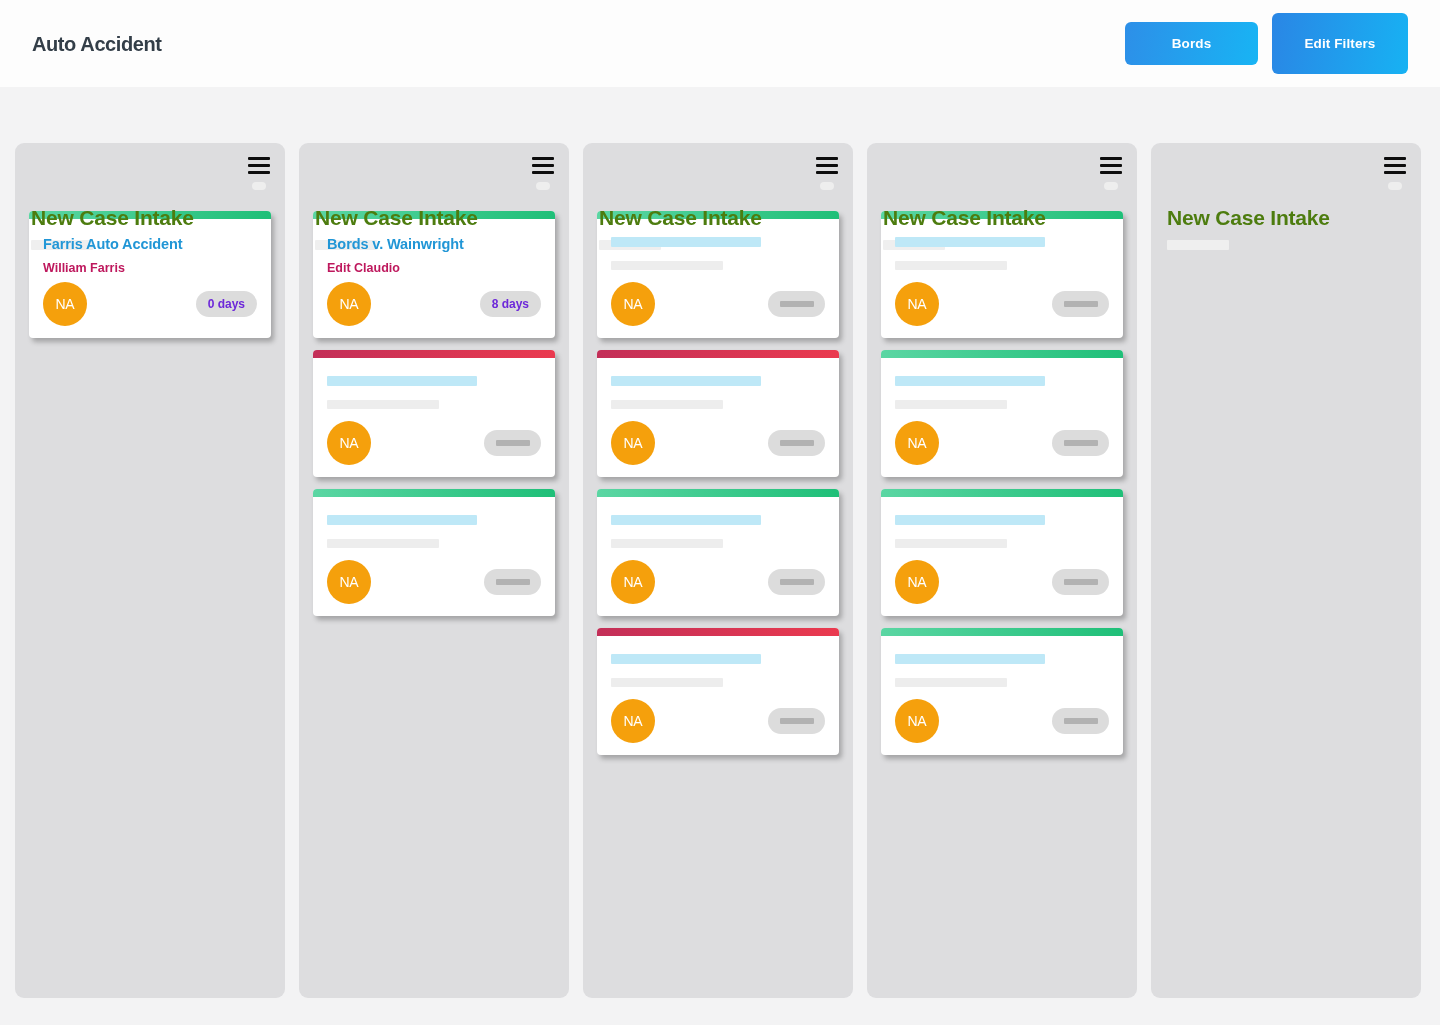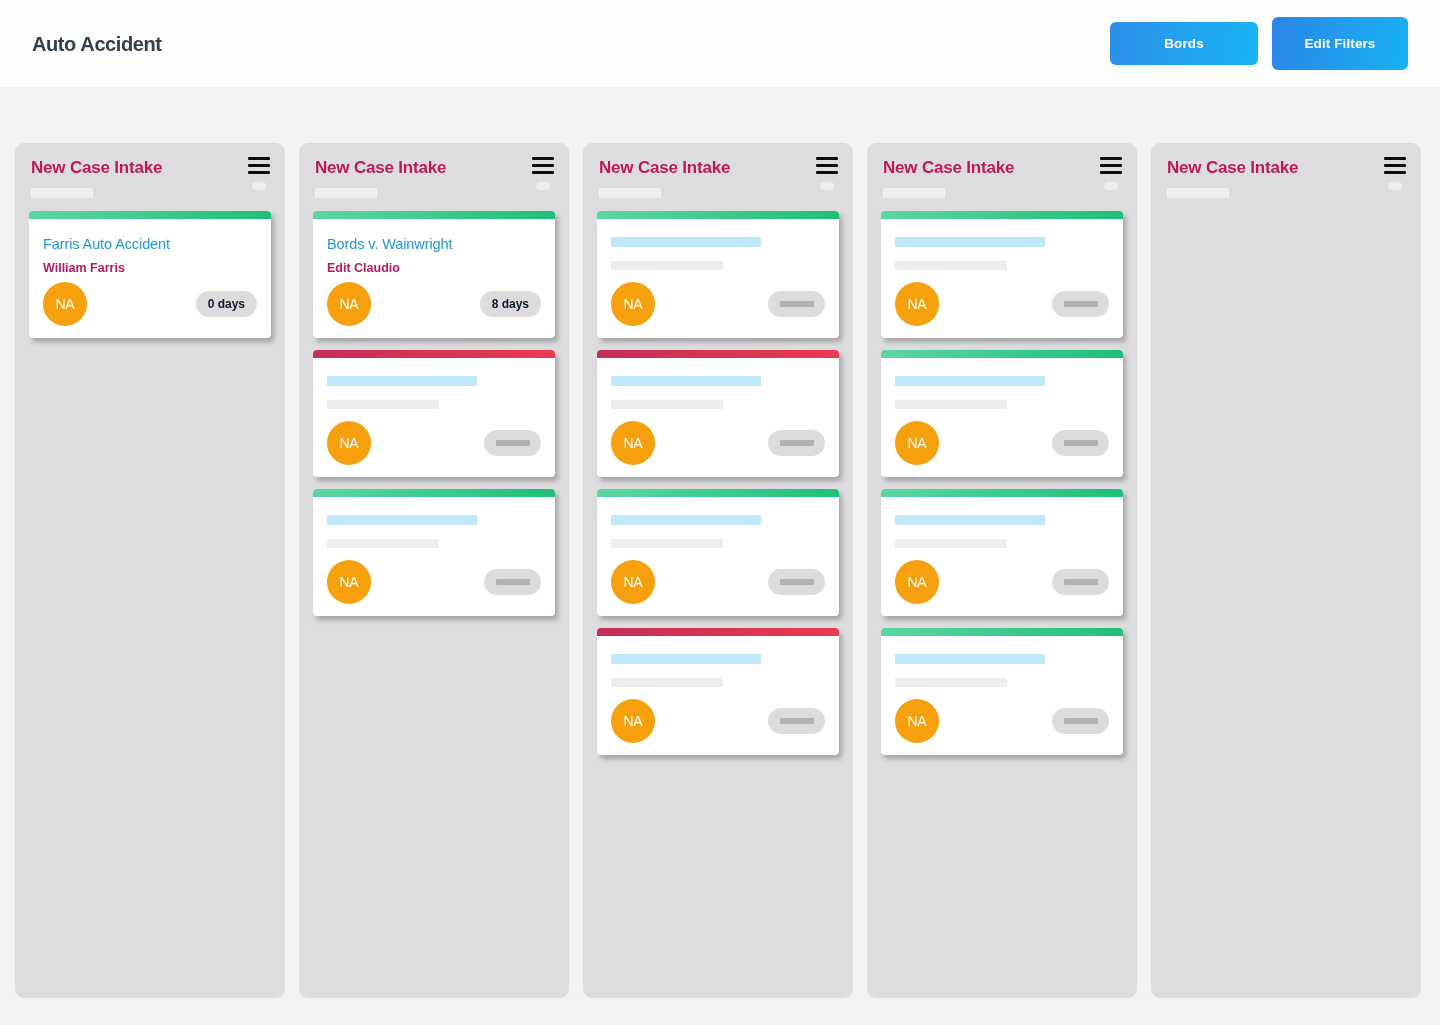--- a/index.html
+++ b/index.html
@@ -51,28 +51,28 @@
     font-weight: bold;
     letter-spacing: 0.1px;
     cursor: pointer;
     display: flex;
     align-items: center;
     justify-content: center;
     font-family: "Liberation Sans", sans-serif;
   }
 
   .btn-bords {
-    width: 148px;
+    width: 133px;
     height: 43px;
     background: linear-gradient(100deg, #2d8fe8 0%, #18b4f4 100%);
   }
 
   .btn-edit-filters {
     width: 136px;
-    height: 53px;
+    height: 61px;
     background: linear-gradient(100deg, #2a86e5 0%, #17b2f3 100%);
   }
 
   
   .board {
     position: absolute;
     left: 0;
     top: 87px;
     width: 1440px;
     height: 938px;
@@ -93,25 +93,26 @@
   }
 
   .column-header {
     position: relative;
     height: 68px;
     padding: 16px 16px 0 16px;
     flex: 0 0 auto;
   }
 
   .column-title {
-    font-size: 17px;
-    font-weight: bold;
-    color: #be185d;
+    font-size: 21px;
+    font-weight: bold;
+    color: #4d7c0f;
     letter-spacing: -0.2px;
     line-height: 1;
+    margin-top: 48px;
   }
 
   .column-subbar {
     width: 62px;
     height: 10px;
     background: #efefef;
     border-radius: 1px;
     margin-top: 12px;
   }
 
@@ -165,21 +166,21 @@
 
   .card-body {
     padding: 18px 14px 14px 14px;
     height: 119px;
     position: relative;
   }
 
   
   .card-case-title {
     font-size: 14.5px;
-    font-weight: normal;
+    font-weight: bold;
     color: #2196d6;
     letter-spacing: -0.1px;
     line-height: 1;
     margin-bottom: 10px;
   }
   .card-client-name {
     font-size: 12.5px;
     font-weight: bold;
     color: #be185d;
     line-height: 1;
@@ -223,21 +224,21 @@
     justify-content: center;
     letter-spacing: -0.3px;
   }
 
   .days-pill {
     min-width: 60px;
     height: 26px;
     padding: 0 12px;
     border-radius: 13px;
     background: #dcdcdc;
-    color: #0f172a;
+    color: #6d28d9;
     font-size: 12px;
     font-weight: bold;
     display: flex;
     align-items: center;
     justify-content: center;
   }
 
   .sk-pill {
     width: 57px;
     height: 26px;

